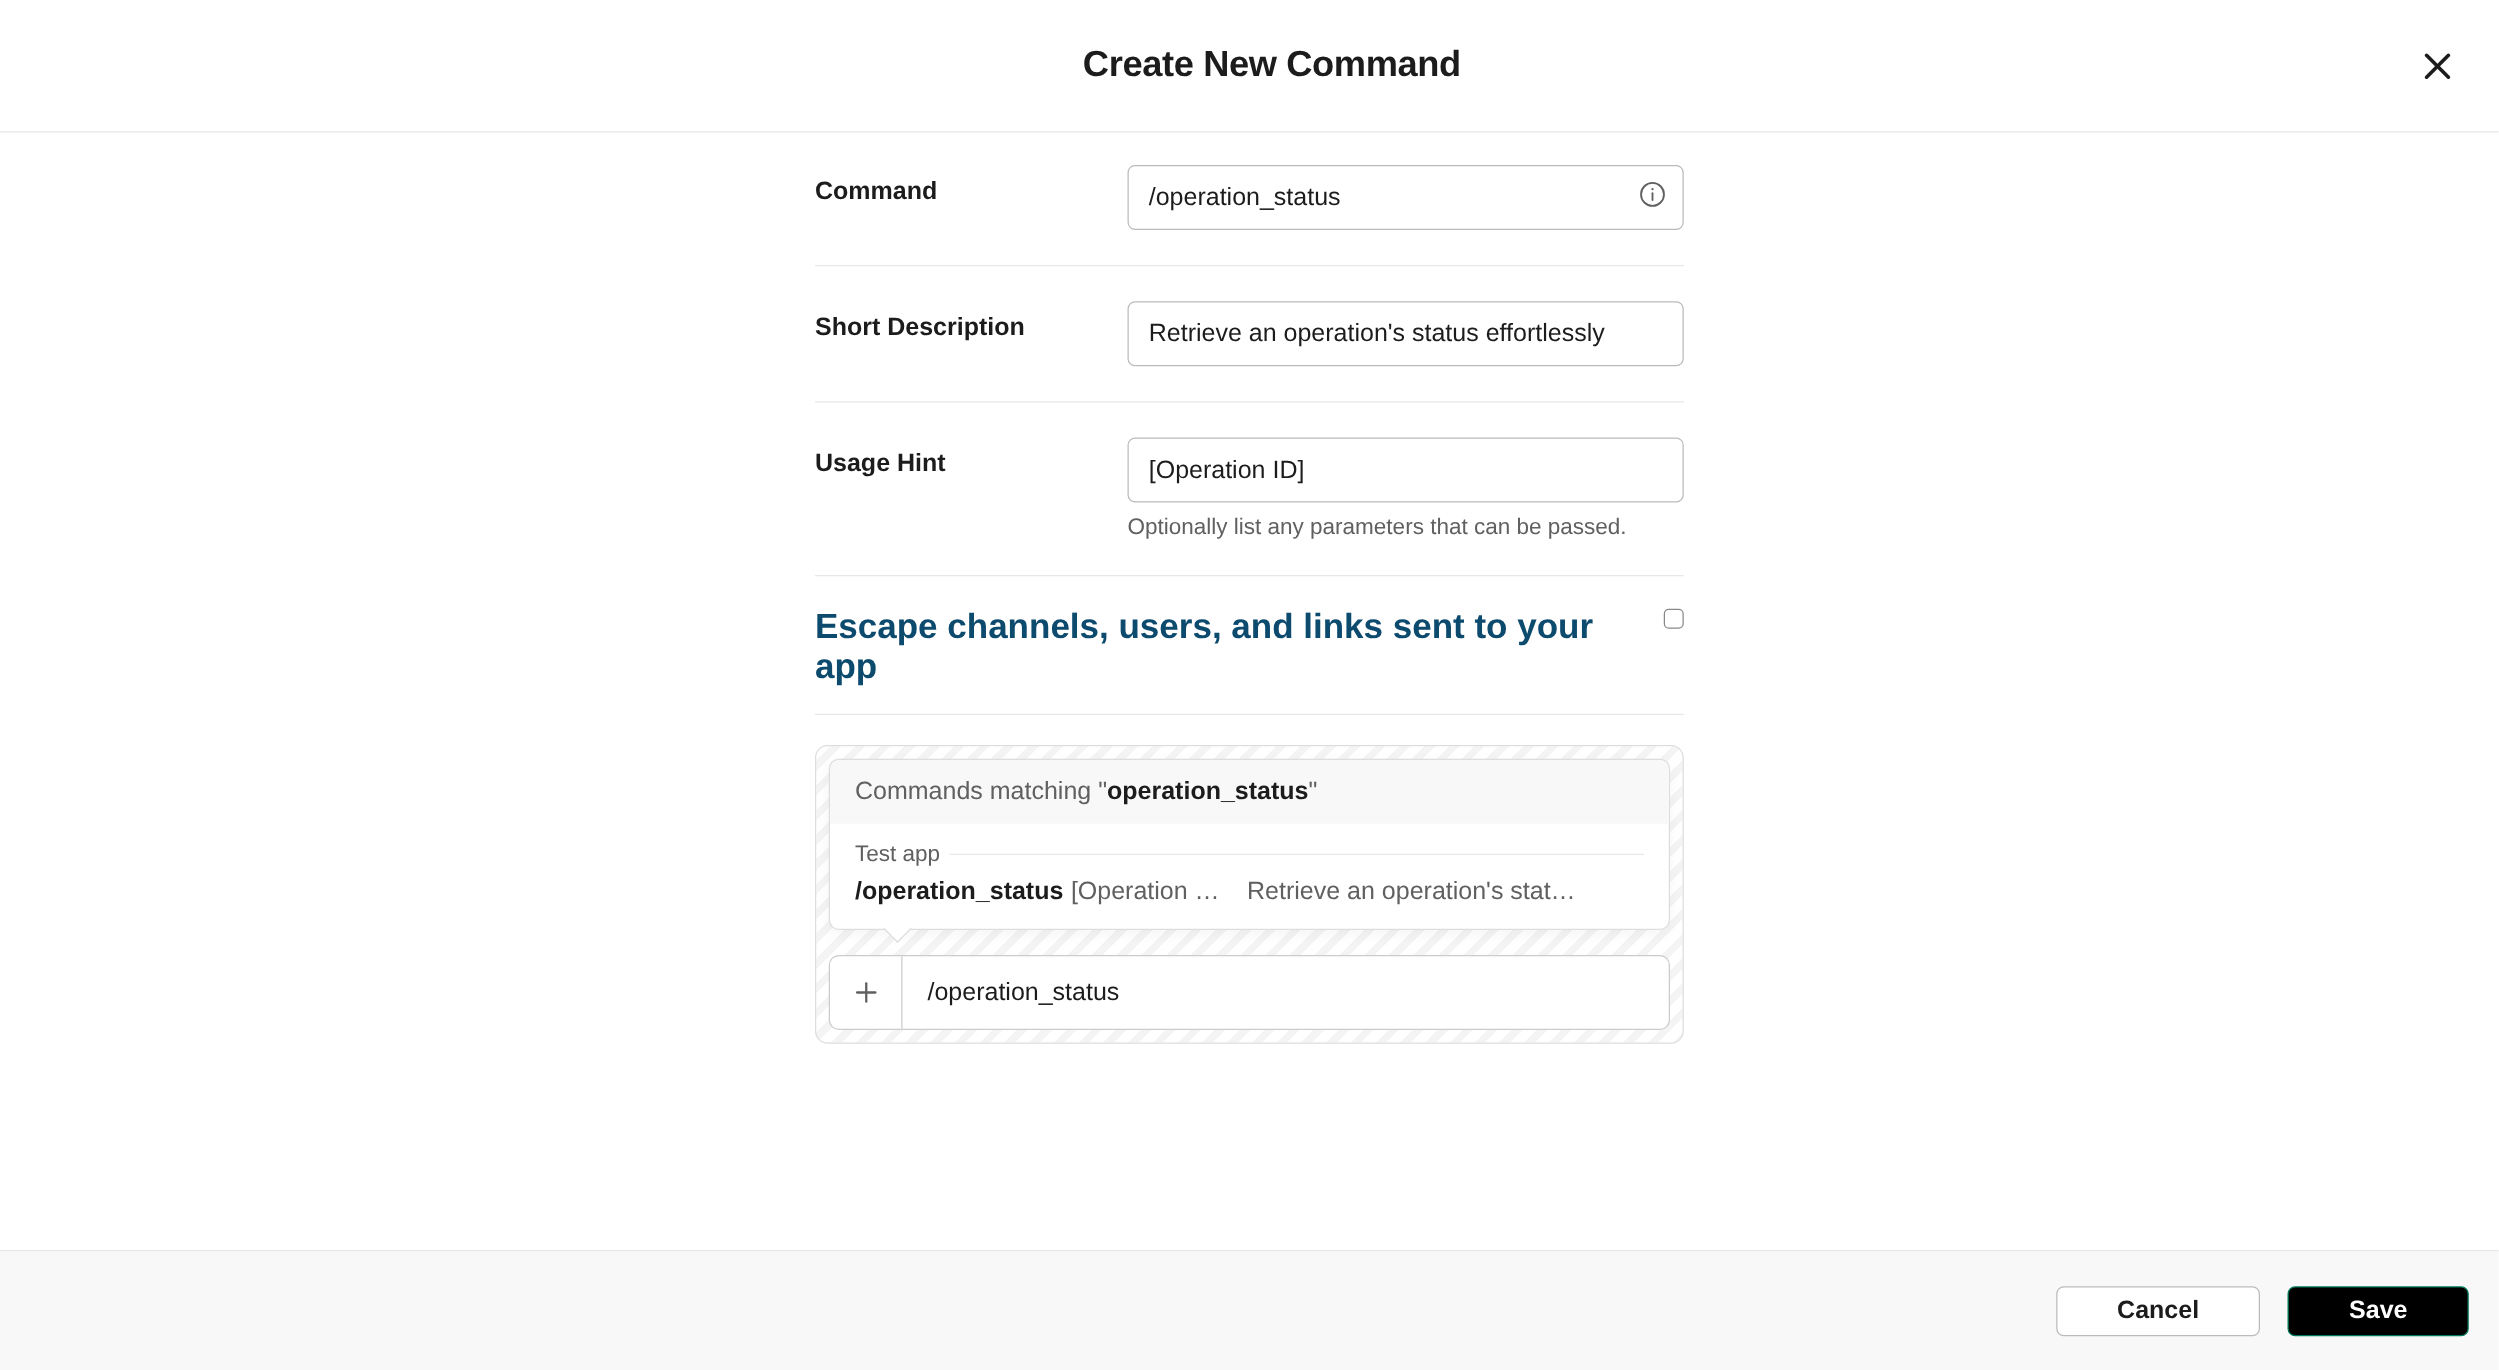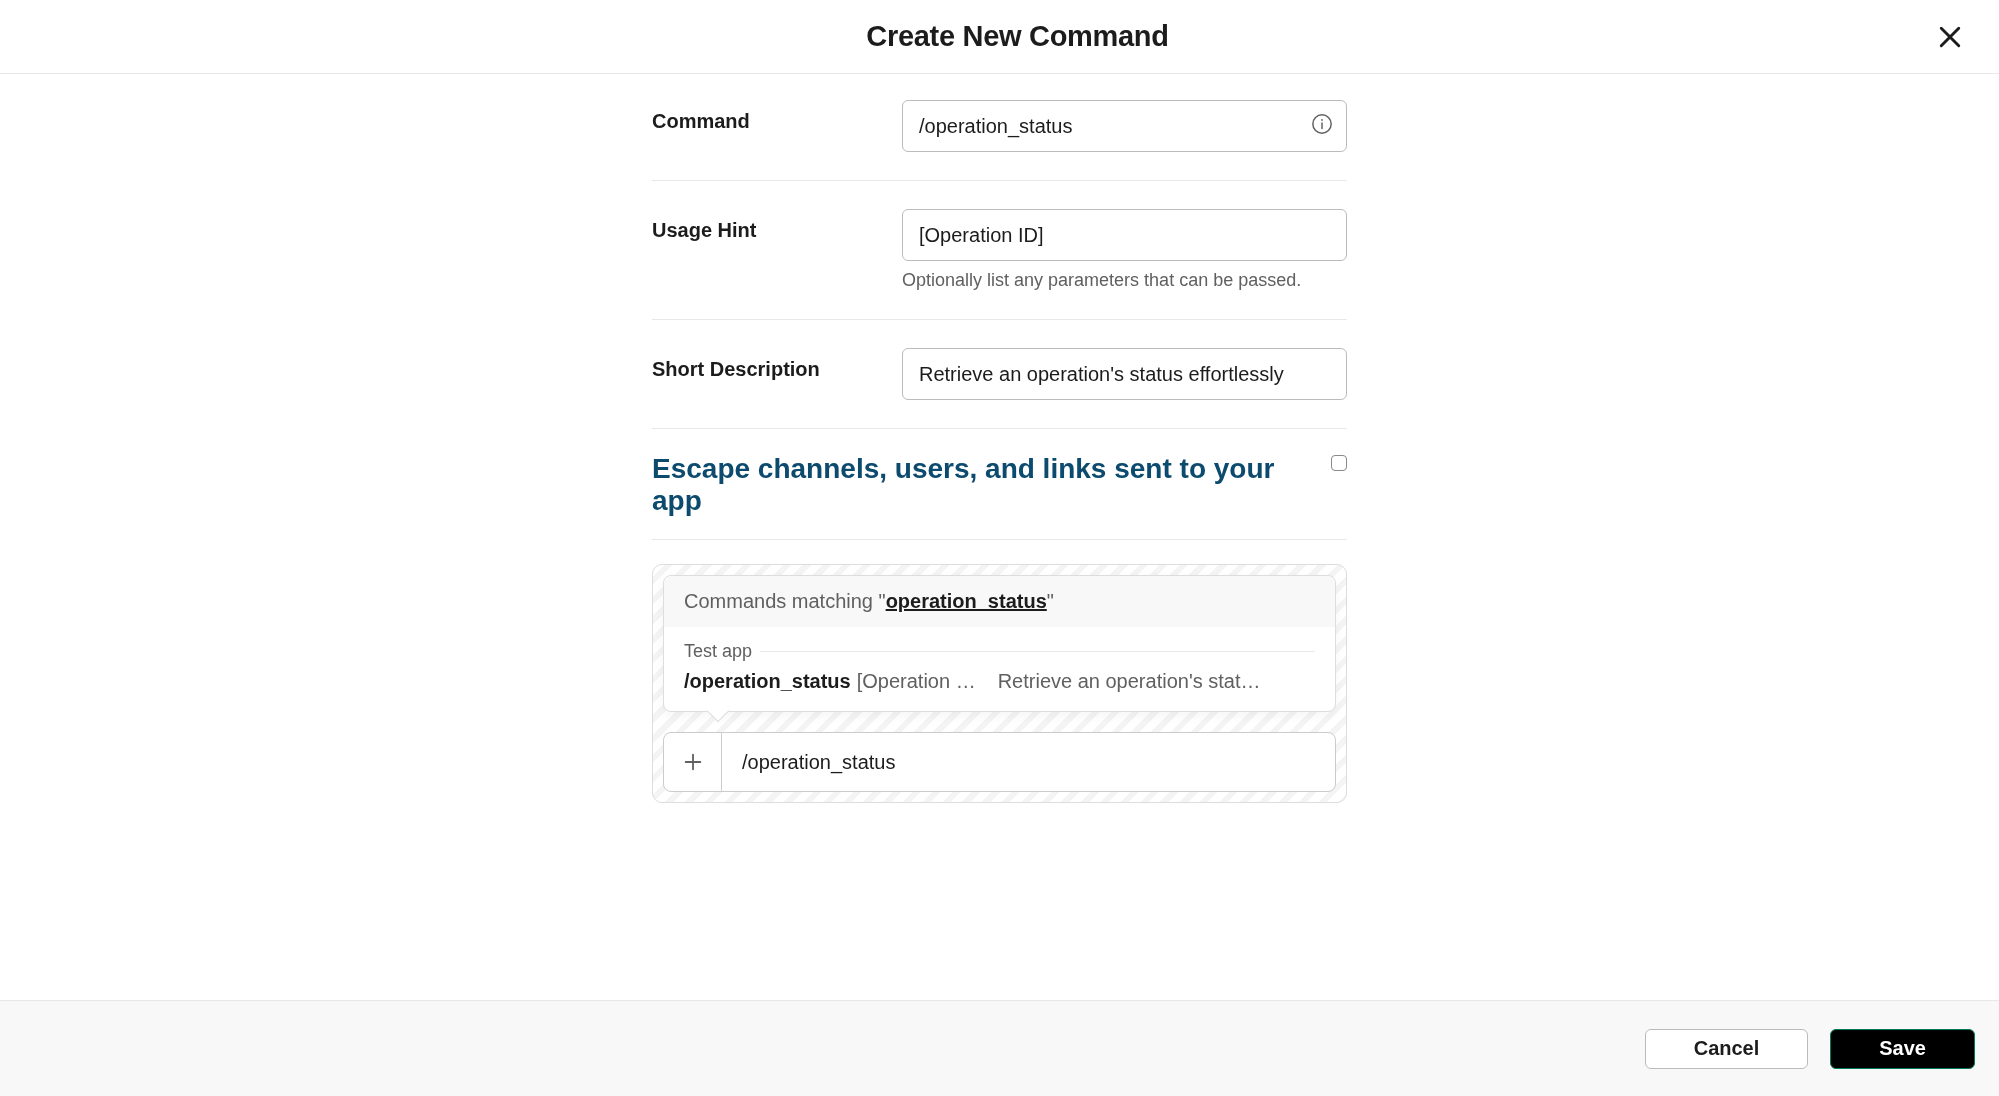--- a/index.html
+++ b/index.html
@@ -11,21 +11,21 @@
       font-family: -apple-system, BlinkMacSystemFont, "Segoe UI", "Helvetica Neue", Arial, sans-serif;
       background: #ffffff;
       color: #1d1c1d;
       width: 1999px;
       min-height: 1096px;
       position: relative;
       overflow: hidden;
     }
     .modal-header {
       position: relative;
-      height: 74px;
+      height: 106px;
       border-bottom: 1px solid #e8e8e8;
       display: flex;
       align-items: center;
       justify-content: center;
       padding-left: 36px;
     }
     .modal-title {
       font-size: 29px;
       font-weight: 900;
       color: #1d1c1d;
@@ -164,21 +164,20 @@
     .autocomplete-header {
       background: #f8f8f8;
       padding: 14px 20px;
       font-size: 20px;
       color: #616061;
       border-radius: 8px 8px 0 0;
     }
     .autocomplete-header .match {
       font-weight: 700;
       color: #1d1c1d;
-      text-decoration: underline;
     }
     .autocomplete-body {
       padding: 14px 20px 18px 20px;
     }
     .app-divider {
       display: flex;
       align-items: center;
       gap: 8px;
       margin-bottom: 8px;
     }
@@ -321,34 +320,34 @@
             <line x1="12" y1="11" x2="12" y2="17" stroke-linecap="round"></line>
             <circle cx="12" cy="7.5" r="1" fill="#616061" stroke="none"></circle>
           </svg>
         </span>
       </div>
     </div>
   </div>
 
   <div class="form-row">
     <div class="form-label-col">
+      <span class="form-label">Short Description</span>
+    </div>
+    <div class="form-input-col">
+      <input type="text" class="text-input" value="Retrieve an operation's status effortlessly" style="">
+    </div>
+  </div>
+
+  <div class="form-row">
+    <div class="form-label-col">
       <span class="form-label">Usage Hint</span>
     </div>
     <div class="form-input-col">
       <input type="text" class="text-input" value="[Operation ID]" style="">
       <div class="helper-text">Optionally list any parameters that can be passed.</div>
-    </div>
-  </div>
-
-  <div class="form-row">
-    <div class="form-label-col">
-      <span class="form-label">Short Description</span>
-    </div>
-    <div class="form-input-col">
-      <input type="text" class="text-input" value="Retrieve an operation's status effortlessly" style="">
     </div>
   </div>
 
   <div class="escape-row">
     <div>
       <div class="escape-label">Escape channels, users, and links sent to your app</div>
     </div>
     <div class="checkbox-wrap">
       <input type="checkbox" class="checkbox" style="">
     </div>

